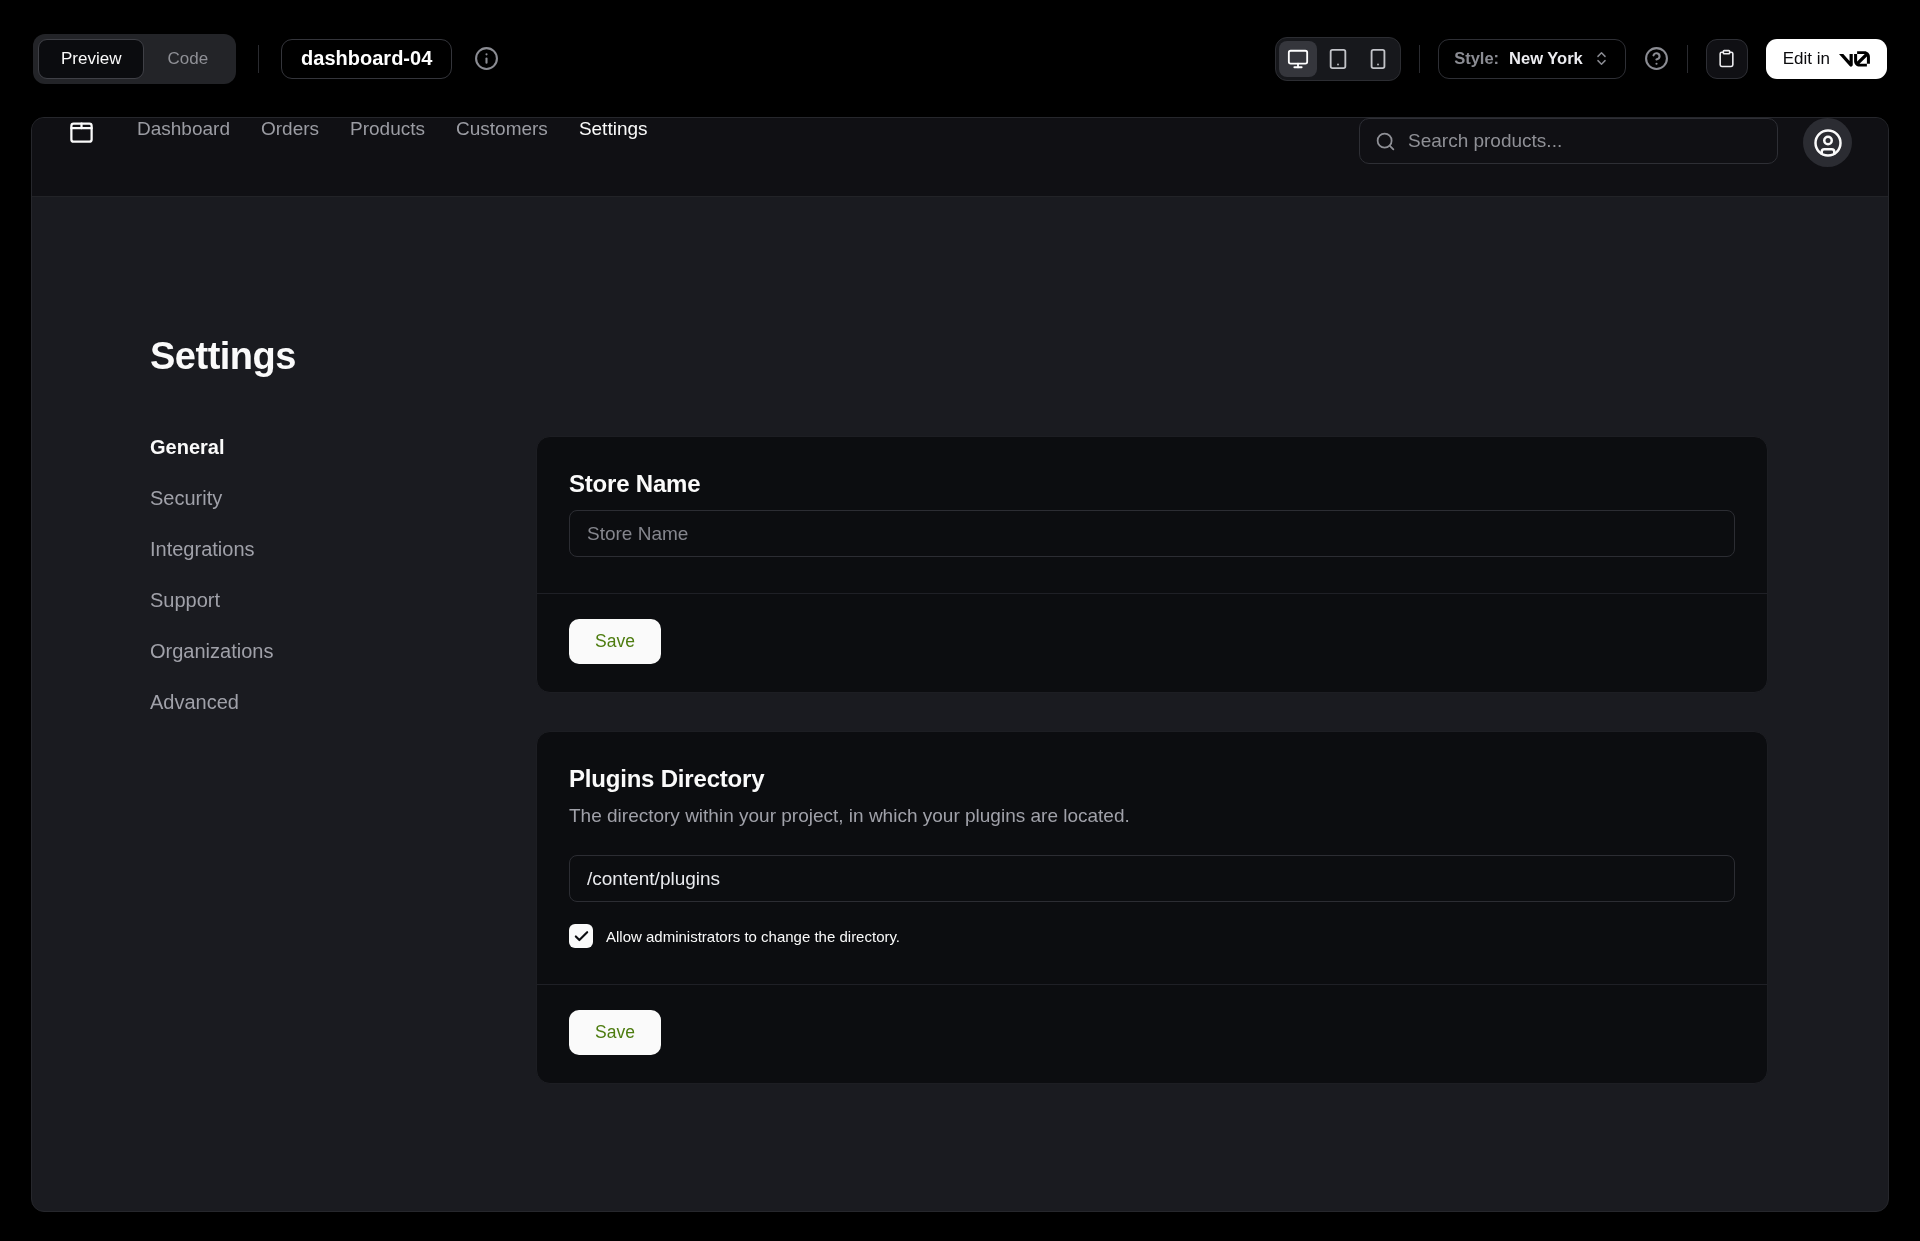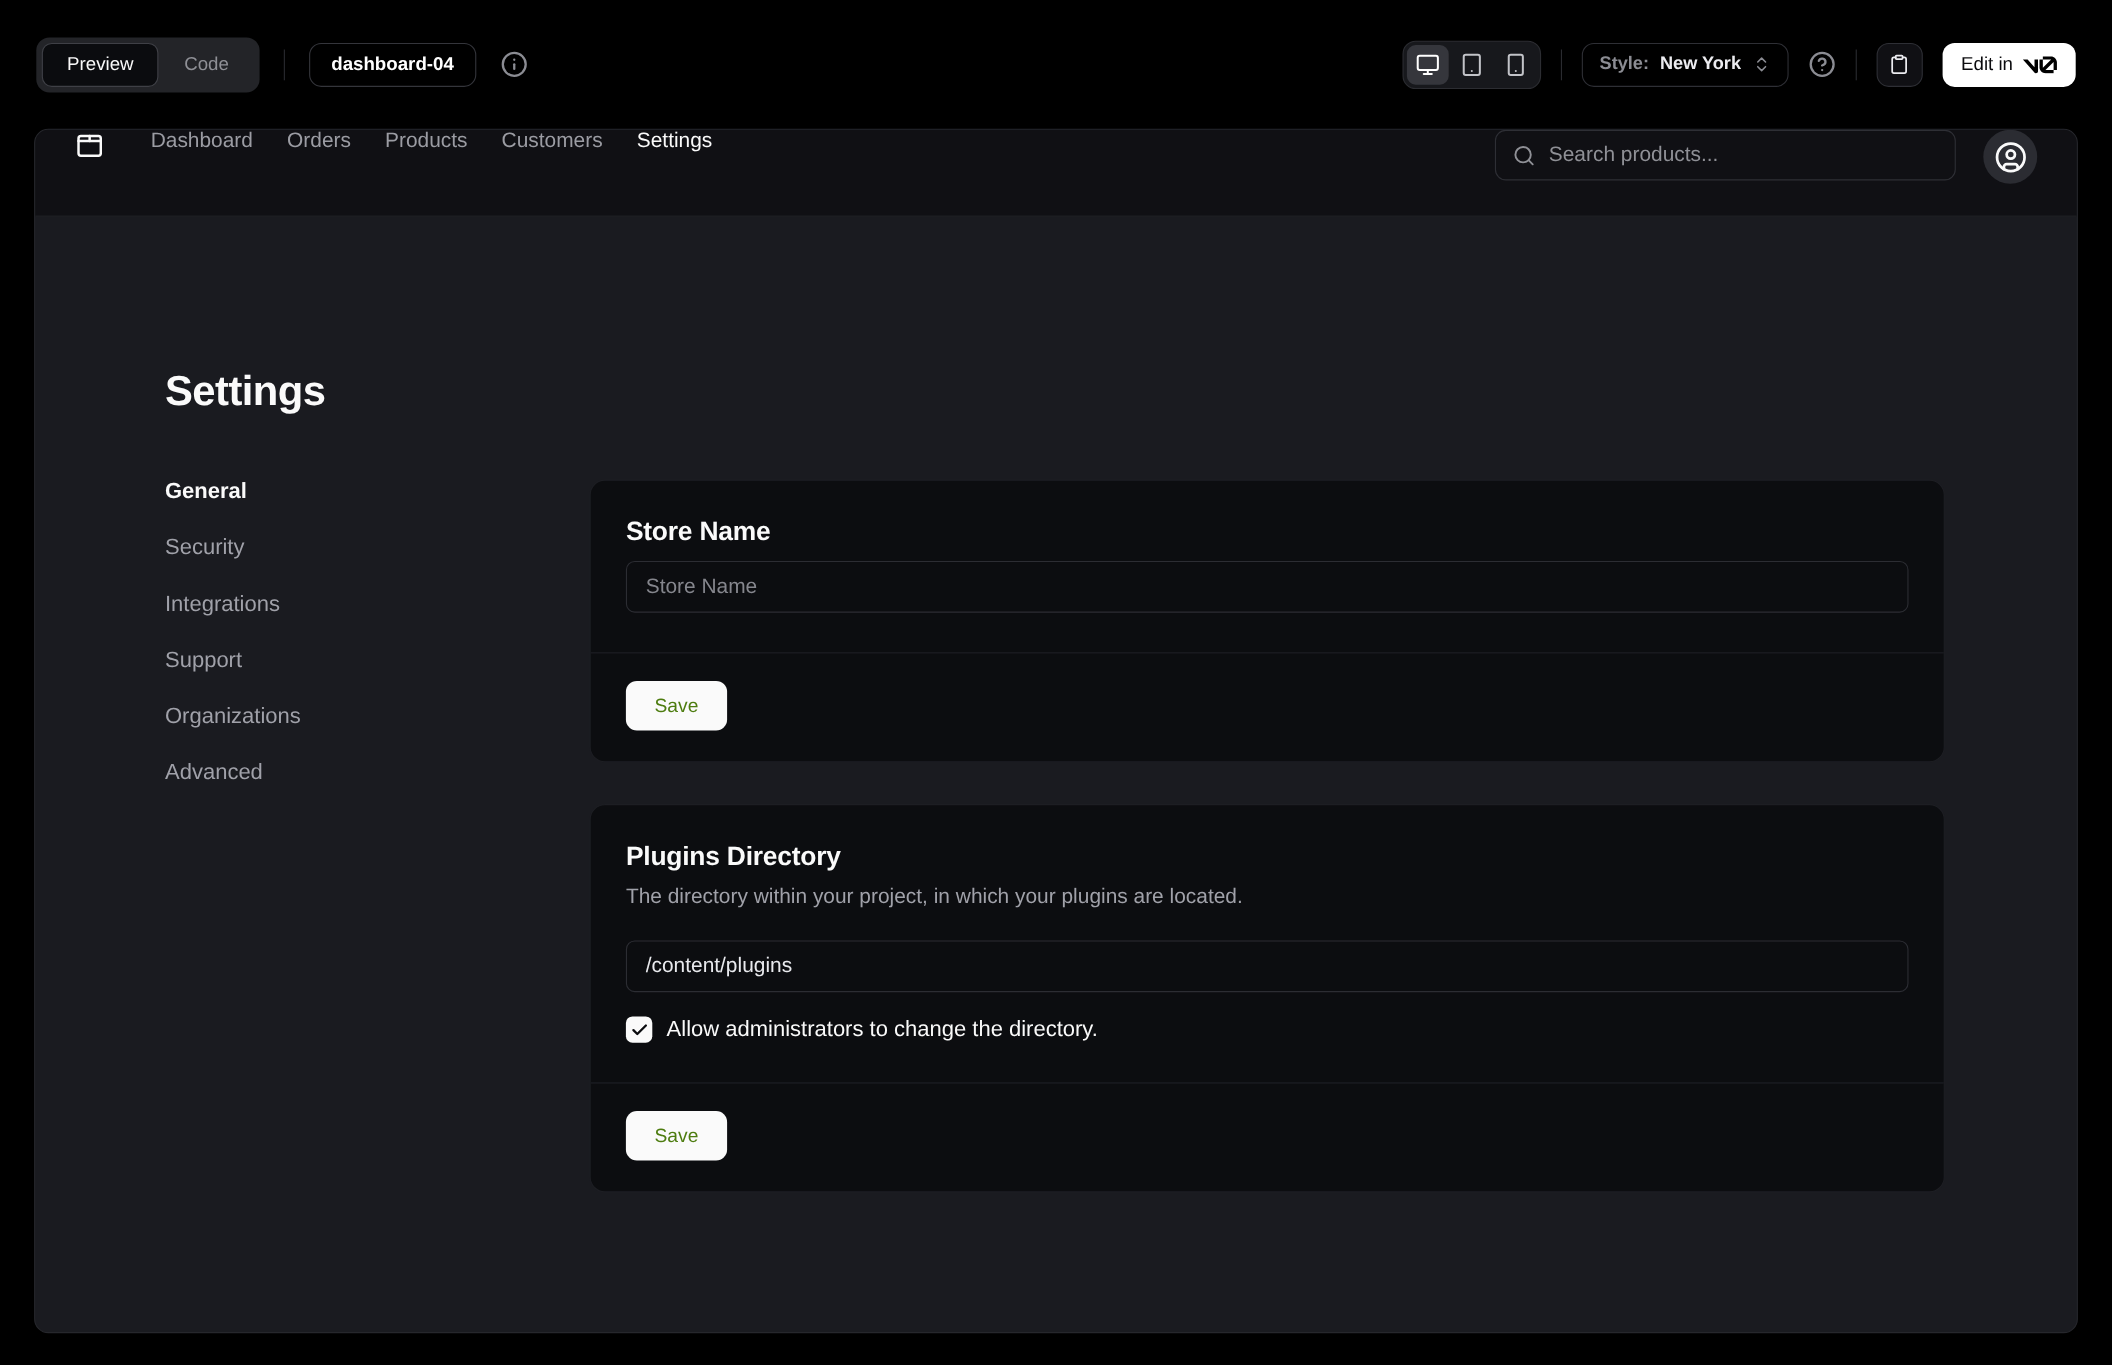--- a/index.html
+++ b/index.html
@@ -16,21 +16,21 @@
   .tb-right { gap:18px; }
   .tb-divider { width:1px; height:28px; background:#2a2b30; }
 
   .seg-group { display:flex; align-items:center; background:#232428; border-radius:12px;
     padding:5px; height:50px; }
   .seg { height:40px; display:flex; align-items:center; padding:0 22px; border-radius:9px;
     font-size:17px; color:#8f9096; cursor:pointer; border:1px solid transparent; }
   .seg.active { background:#0b0c0f; border-color:#3f4046; color:#fafafa; font-weight:500; }
 
   .proj-badge { height:40px; display:flex; align-items:center; padding:0 19px;
-    border:1px solid #34353b; border-radius:11px; color:#fff; font-weight:700; font-size:17px; }
+    border:1px solid #34353b; border-radius:11px; color:#fff; font-weight:700; font-size:20px; }
 
   .tb-icon { color:#8b8c93; display:flex; align-items:center; }
 
   .device-group { display:flex; align-items:center; gap:2px; background:#17181c;
     border:1px solid #2c2d32; border-radius:12px; padding:3px; height:44px; }
   .device-btn { width:38px; height:36px; display:flex; align-items:center; justify-content:center;
     border-radius:8px; color:#c2c3c8; }
   .device-btn.active { background:#35363c; color:#fff; }
 
   .style-select { display:flex; align-items:center; gap:10px; height:40px; padding:0 15px;
@@ -82,21 +82,21 @@
     margin-bottom:12px; }
   .card-desc { font-size:19px; color:#a0a1a9; margin-bottom:28px; }
   .text-input { width:100%; height:47px; border:1px solid #2c2d33; border-radius:8px;
     background:transparent; padding:0 17px; font-size:19px; color:#e9eaee;
     font-family:inherit; outline:none; }
   .text-input::placeholder { color:#85868d; }
 
   .checkbox-row { display:flex; align-items:center; gap:13px; margin-top:22px; }
   .checkbox { width:24px; height:24px; border-radius:6px; background:#fafafa;
     display:flex; align-items:center; justify-content:center; color:#0c0d10; cursor:pointer; }
-  .checkbox-label { font-size:20px; color:#fafafa; font-weight:500; }
+  .checkbox-label { font-size:15px; color:#fafafa; font-weight:500; }
 
   .card-footer { border-top:1px solid #1f2026; padding:25px 32px 28px; }
   .save-btn { height:45px; padding:0 26px; background:#fafafa; color:#4d7c0f;
     border:none; border-radius:10px; font-size:17.5px; font-weight:500;
     font-family:inherit; cursor:pointer; }
 </style>
 </head>
 <body>
 
 <div class="toolbar">

